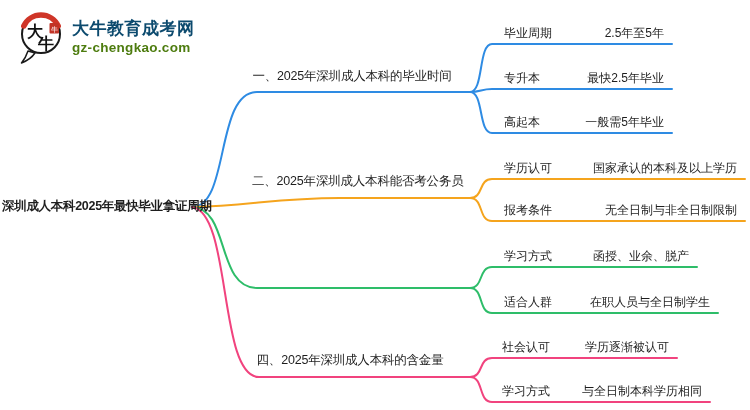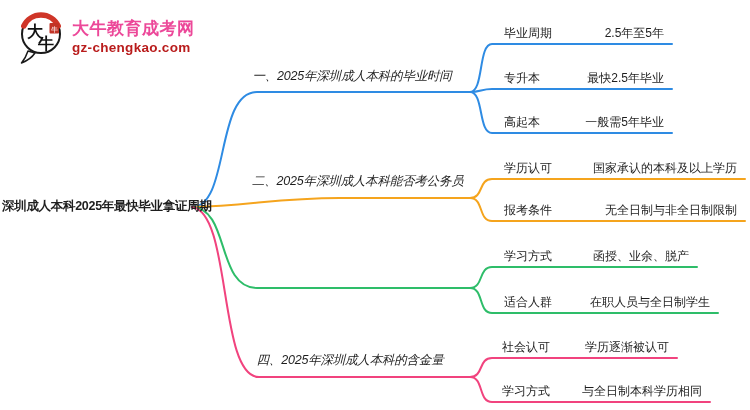--- a/index.html
+++ b/index.html
@@ -5,30 +5,30 @@
   html,body{margin:0;padding:0;background:#fff;}
   .stage{position:relative;width:750px;height:410px;background:#fff;overflow:hidden;
          font-family:"Liberation Sans",sans-serif;color:#1e1e1e;}
 
   
   .links{position:absolute;left:0;top:0;width:750px;height:410px;}
   .links path{fill:none;stroke-width:2;stroke-linecap:round;}
 
   
   .logo{position:absolute;left:18px;top:10px;display:flex;align-items:center;gap:8px;cursor:pointer;}
-  .brand-name{font-size:17px;font-weight:700;color:#ec4899;letter-spacing:.5px;line-height:20px;}
-  .brand-url{font-size:13.5px;font-weight:700;color:#b91c1c;letter-spacing:.3px;line-height:17px;}
+  .brand-name{font-size:17px;font-weight:700;color:#0c4a6e;letter-spacing:.5px;line-height:20px;}
+  .brand-url{font-size:13.5px;font-weight:700;color:#4d7c0f;letter-spacing:.3px;line-height:17px;}
 
   
   .central{position:absolute;left:2px;top:196px;width:188px;height:21px;line-height:21px;
            font-size:12.5px;font-weight:700;text-align:right;letter-spacing:-.3px;white-space:nowrap;}
 
   
   .btitle{position:absolute;height:20px;line-height:20px;text-align:center;
-          font-size:12.5px;letter-spacing:-.2px;white-space:nowrap;font-style:italic;}
+          font-size:12.5px;letter-spacing:-.2px;white-space:nowrap;}
 
   
   .row{position:absolute;height:20px;display:flex;align-items:center;
        font-size:12px;white-space:nowrap;justify-content:flex-end;}
   .rlabel{padding-left:16px;}
   .rvalue{margin-left:auto;padding-right:8px;}
 </style>
 </head>
 <body>
 

